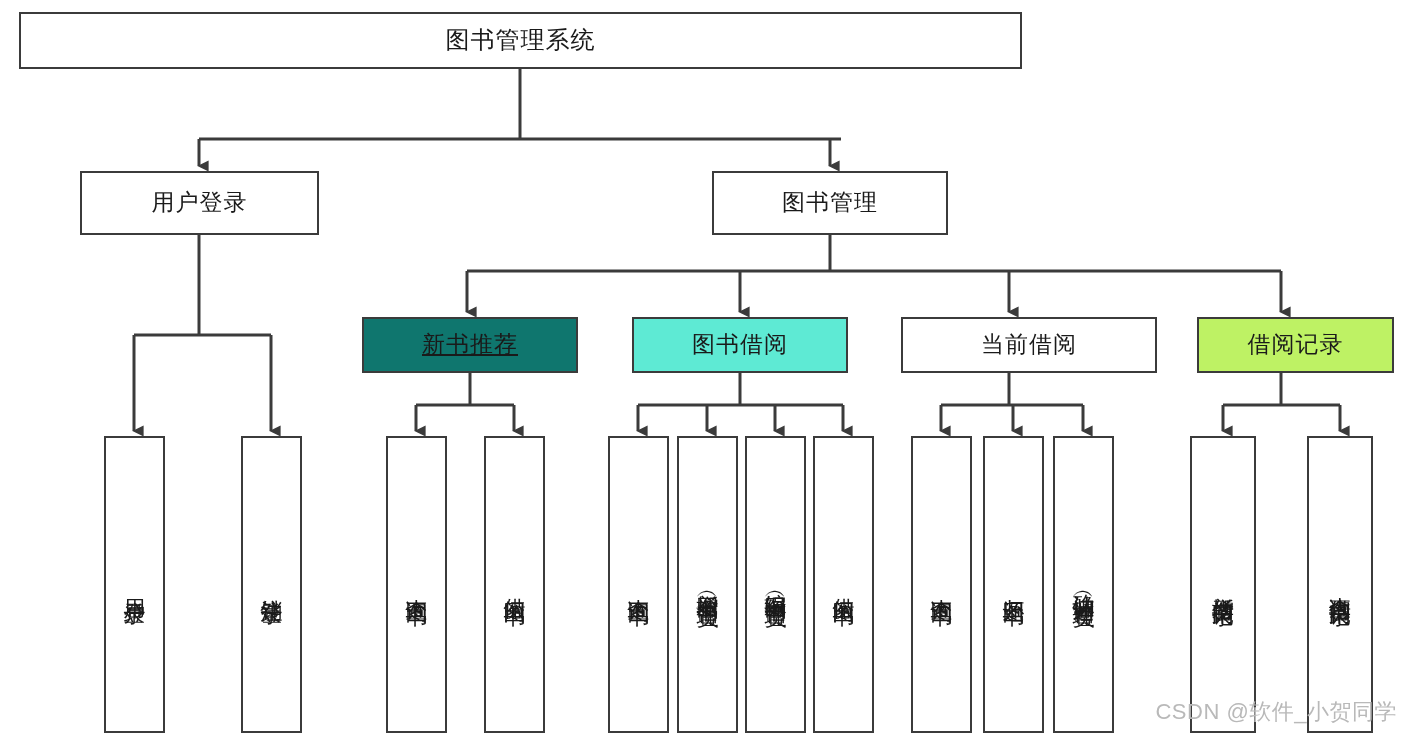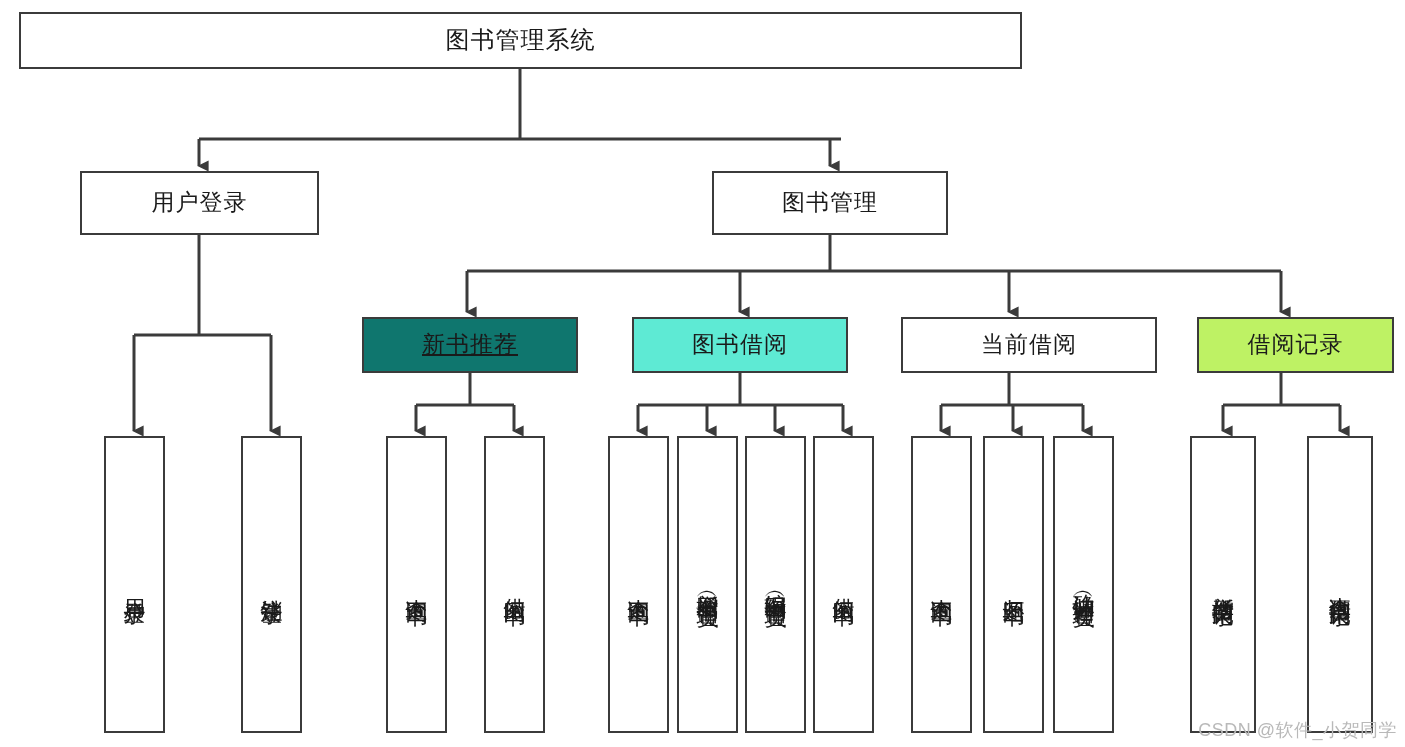--- a/index.html
+++ b/index.html
@@ -56,22 +56,22 @@
   }
   .node.v .vtext {
     writing-mode: vertical-rl;
     text-orientation: upright;
     display: block;
     white-space: normal;
   }
   #watermark {
     position: absolute;
     right: 8px;
-    bottom: 5px;
-    font-size: 18px;
+    bottom: 20px;
+    font-size: 22px;
     color: #b9b9b9;
     letter-spacing: 0.5px;
     white-space: nowrap;
   }
 </style>
 </head>
 <body>
 
 <div id="canvas" style="background: rgb(255, 255, 255);">
 

